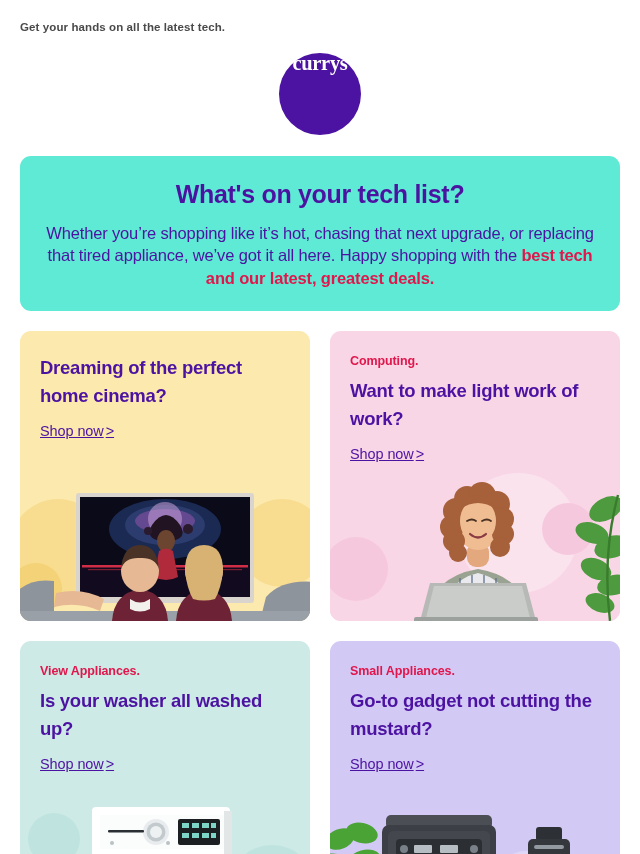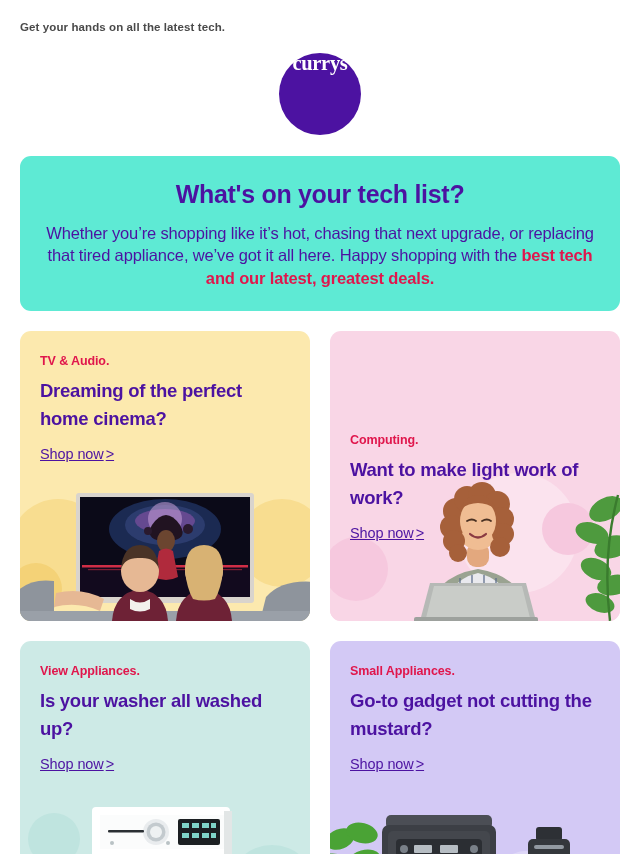--- a/index.html
+++ b/index.html
@@ -140,21 +140,21 @@
   .card-art {
     position: absolute;
     left: 0; right: 0; bottom: 0;
     height: 150px;
     z-index: 1;
     overflow: hidden;
   }
   .card-art svg { display: block; width: 100%; height: 100%; }
 
   .card-tv      { background: #fce9ae; }
-  .card-comp    { background: #f9d6e6; justify-content: center; }
+  .card-comp    { background: #f9d6e6; }
   .card-large   { background: #cdeae6; }
   .card-small   { background: #d3c9f5; }
 </style>
 </head>
 <body>
 
 <div class="preheader">
   <div class="preheader-text">Get your hands on all the latest tech.</div>
 </div>
 
@@ -168,21 +168,20 @@
   <div class="hero-title">What's on your tech list?</div>
   <div class="hero-body">
     <span>Whether you’re shopping like it’s hot, chasing that next upgrade, or replacing that tired appliance, we’ve got it all here. Happy shopping with the </span><span class="hero-highlight">best tech and our latest, greatest deals.</span>
   </div>
 </div>
 
 <div class="grid">
 
   <div class="card card-tv">
     <div class="card-copy">
-      <div class="card-eyebrow">TV &amp; Audio.</div>
       <div class="card-heading">Dreaming of the perfect home cinema?</div>
       <a class="card-cta" href="#"><span class="cta-label">Shop now</span><span class="cta-chev">&gt;</span></a>
     </div>
     <div class="card-art">
       <svg viewBox="0 0 290 150" preserveAspectRatio="xMidYMax slice">
         <rect width="290" height="150" fill="#fce9ae"></rect>
         <circle cx="38" cy="76" r="48" fill="#f8dd90"></circle>
         <circle cx="262" cy="72" r="44" fill="#f8dd90"></circle>
         <circle cx="16" cy="118" r="26" fill="#f4d277"></circle>
 

